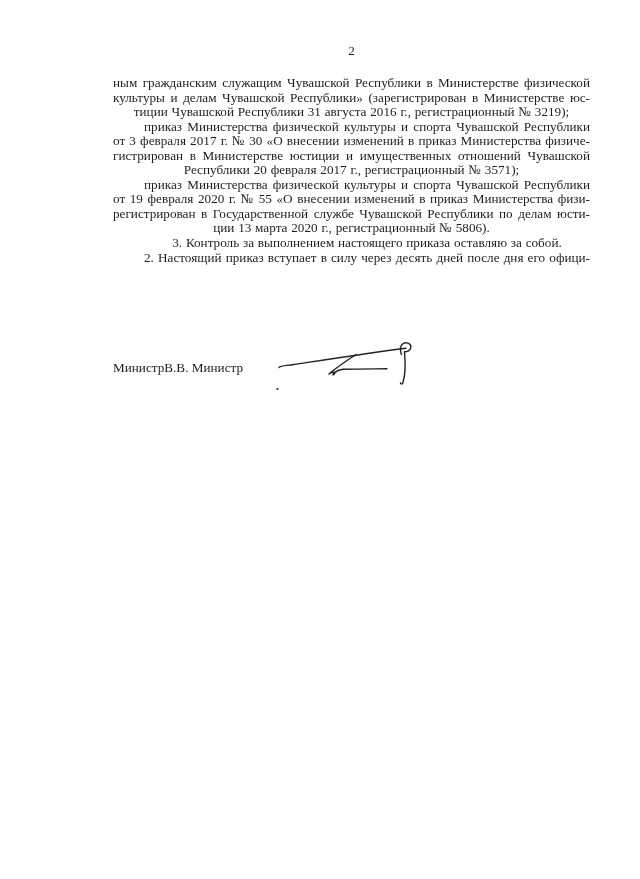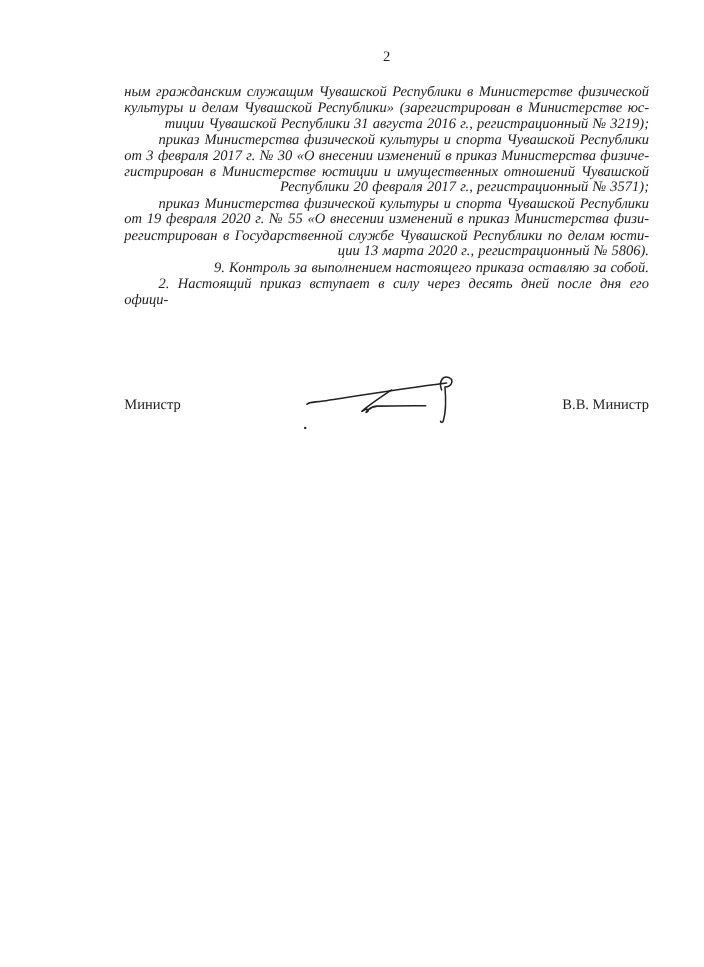--- a/index.html
+++ b/index.html
@@ -25,43 +25,41 @@
     width: 477px;
     text-align: center;
     font-size: 13.2px;
     line-height: 14px;
   }
   .text-block {
     position: absolute;
     top: 76px;
     left: 113px;
     width: 477px;
-    font-style: italic;
   }
   .line {
     font-size: 13.2px;
     line-height: 14.55px;
     height: 14.55px;
-    text-align: right;
+    text-align: center;
     word-spacing: 0.5px;
   }
   .j {
     text-align: justify;
     text-align-last: justify;
   }
   .ind {
     text-indent: 31px;
   }
   .sig-row {
     position: absolute;
     top: 361px;
     left: 113px;
     width: 477px;
     display: flex;
-    justify-content: space-between;
     font-size: 13.2px;
     line-height: 14.55px;
   }
   .sig-svg {
     position: absolute;
     left: 270px;
     top: 335px;
     width: 160px;
     height: 60px;
   }
@@ -88,21 +86,21 @@
     <div class="line j">культуры и делам Чувашской Республики» (зарегистрирован в Министерстве юс-</div>
     <div class="line">тиции Чувашской Республики 31 августа 2016 г., регистрационный № 3219);</div>
     <div class="line j ind">приказ Министерства физической культуры и спорта Чувашской Республики</div>
     <div class="line j">от 3 февраля 2017 г. № 30 «О внесении изменений в приказ Министерства физиче-</div>
     <div class="line j">гистрирован в Министерстве юстиции и имущественных отношений Чувашской</div>
     <div class="line">Республики 20 февраля 2017 г., регистрационный № 3571);</div>
     <div class="line j ind">приказ Министерства физической культуры и спорта Чувашской Республики</div>
     <div class="line j">от 19 февраля 2020 г. № 55 «О внесении изменений в приказ Министерства физи-</div>
     <div class="line j">регистрирован в Государственной службе Чувашской Республики по делам юсти-</div>
     <div class="line">ции 13 марта 2020 г., регистрационный № 5806).</div>
-    <div class="line ind">9. Контроль за выполнением настоящего приказа оставляю за собой.</div>
+    <div class="line ind">3. Контроль за выполнением настоящего приказа оставляю за собой.</div>
     <div class="line j ind">2. Настоящий приказ вступает в силу через десять дней после дня его офици-</div>
   </div>
 
   <div class="sig-row">
     <span>Министр</span>
     <span>В.В. Министр</span>
   </div>
 
   <svg class="sig-svg" viewBox="0 0 160 60" aria-hidden="true">
 

